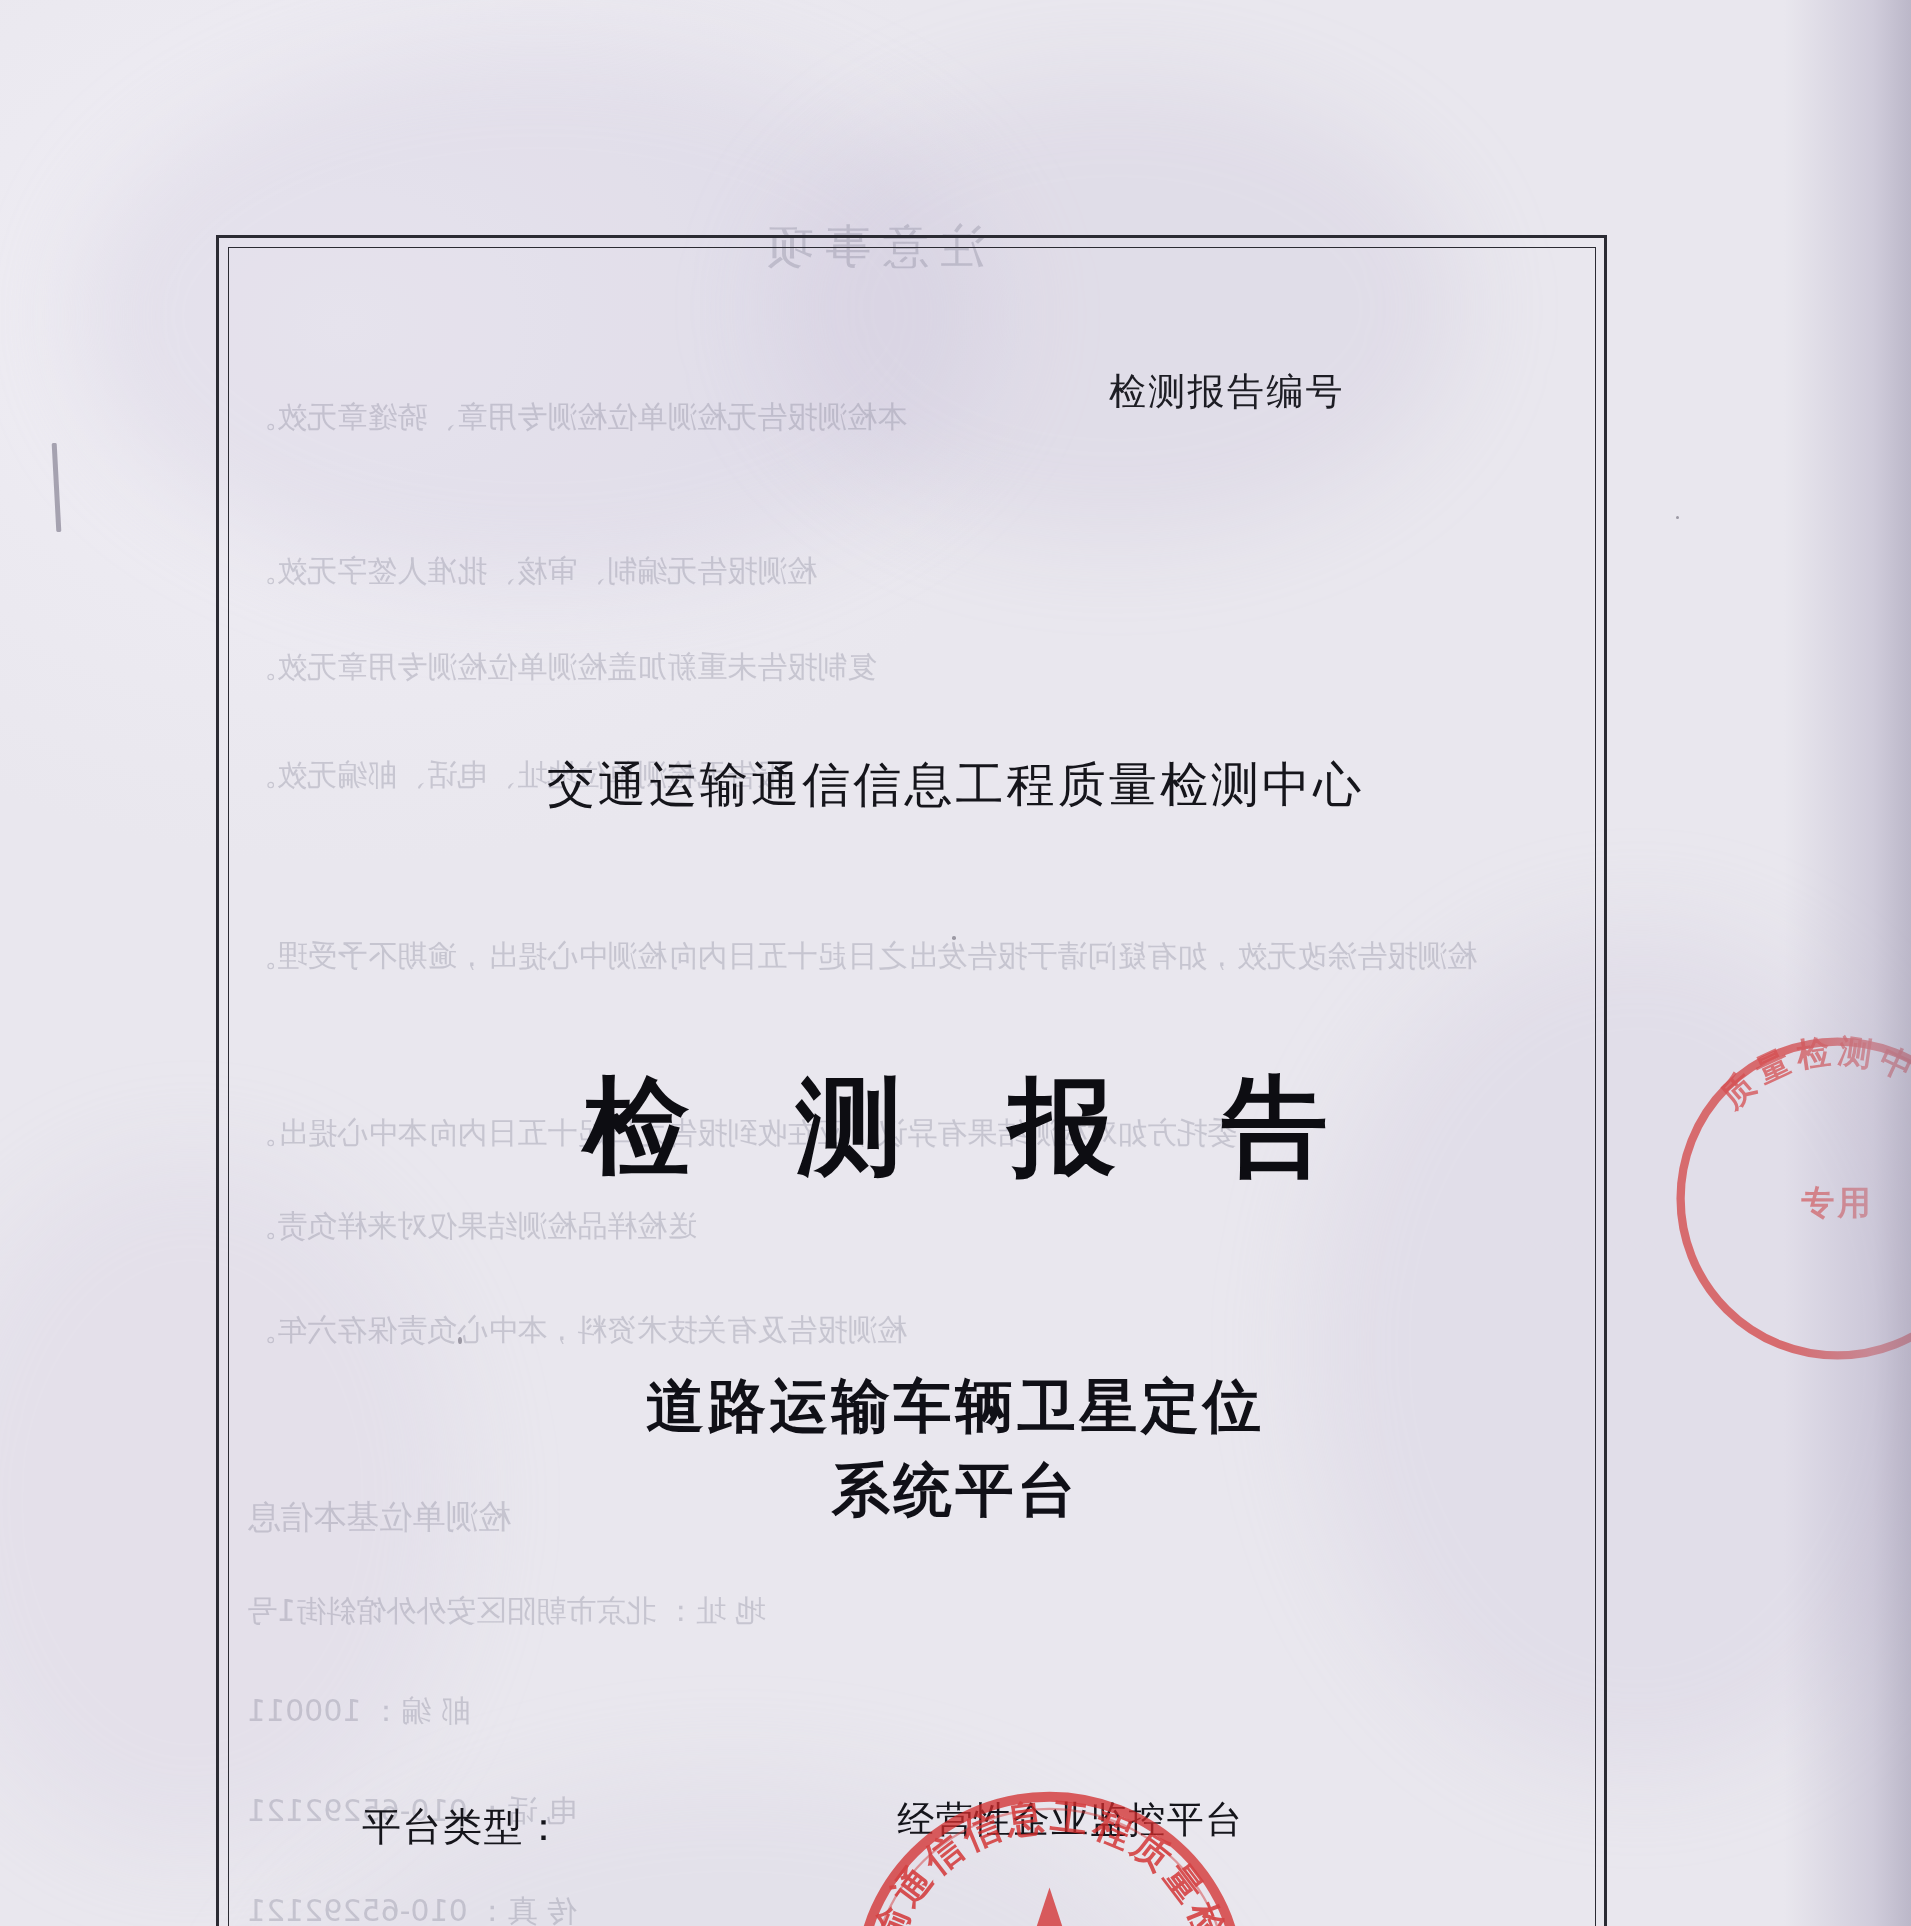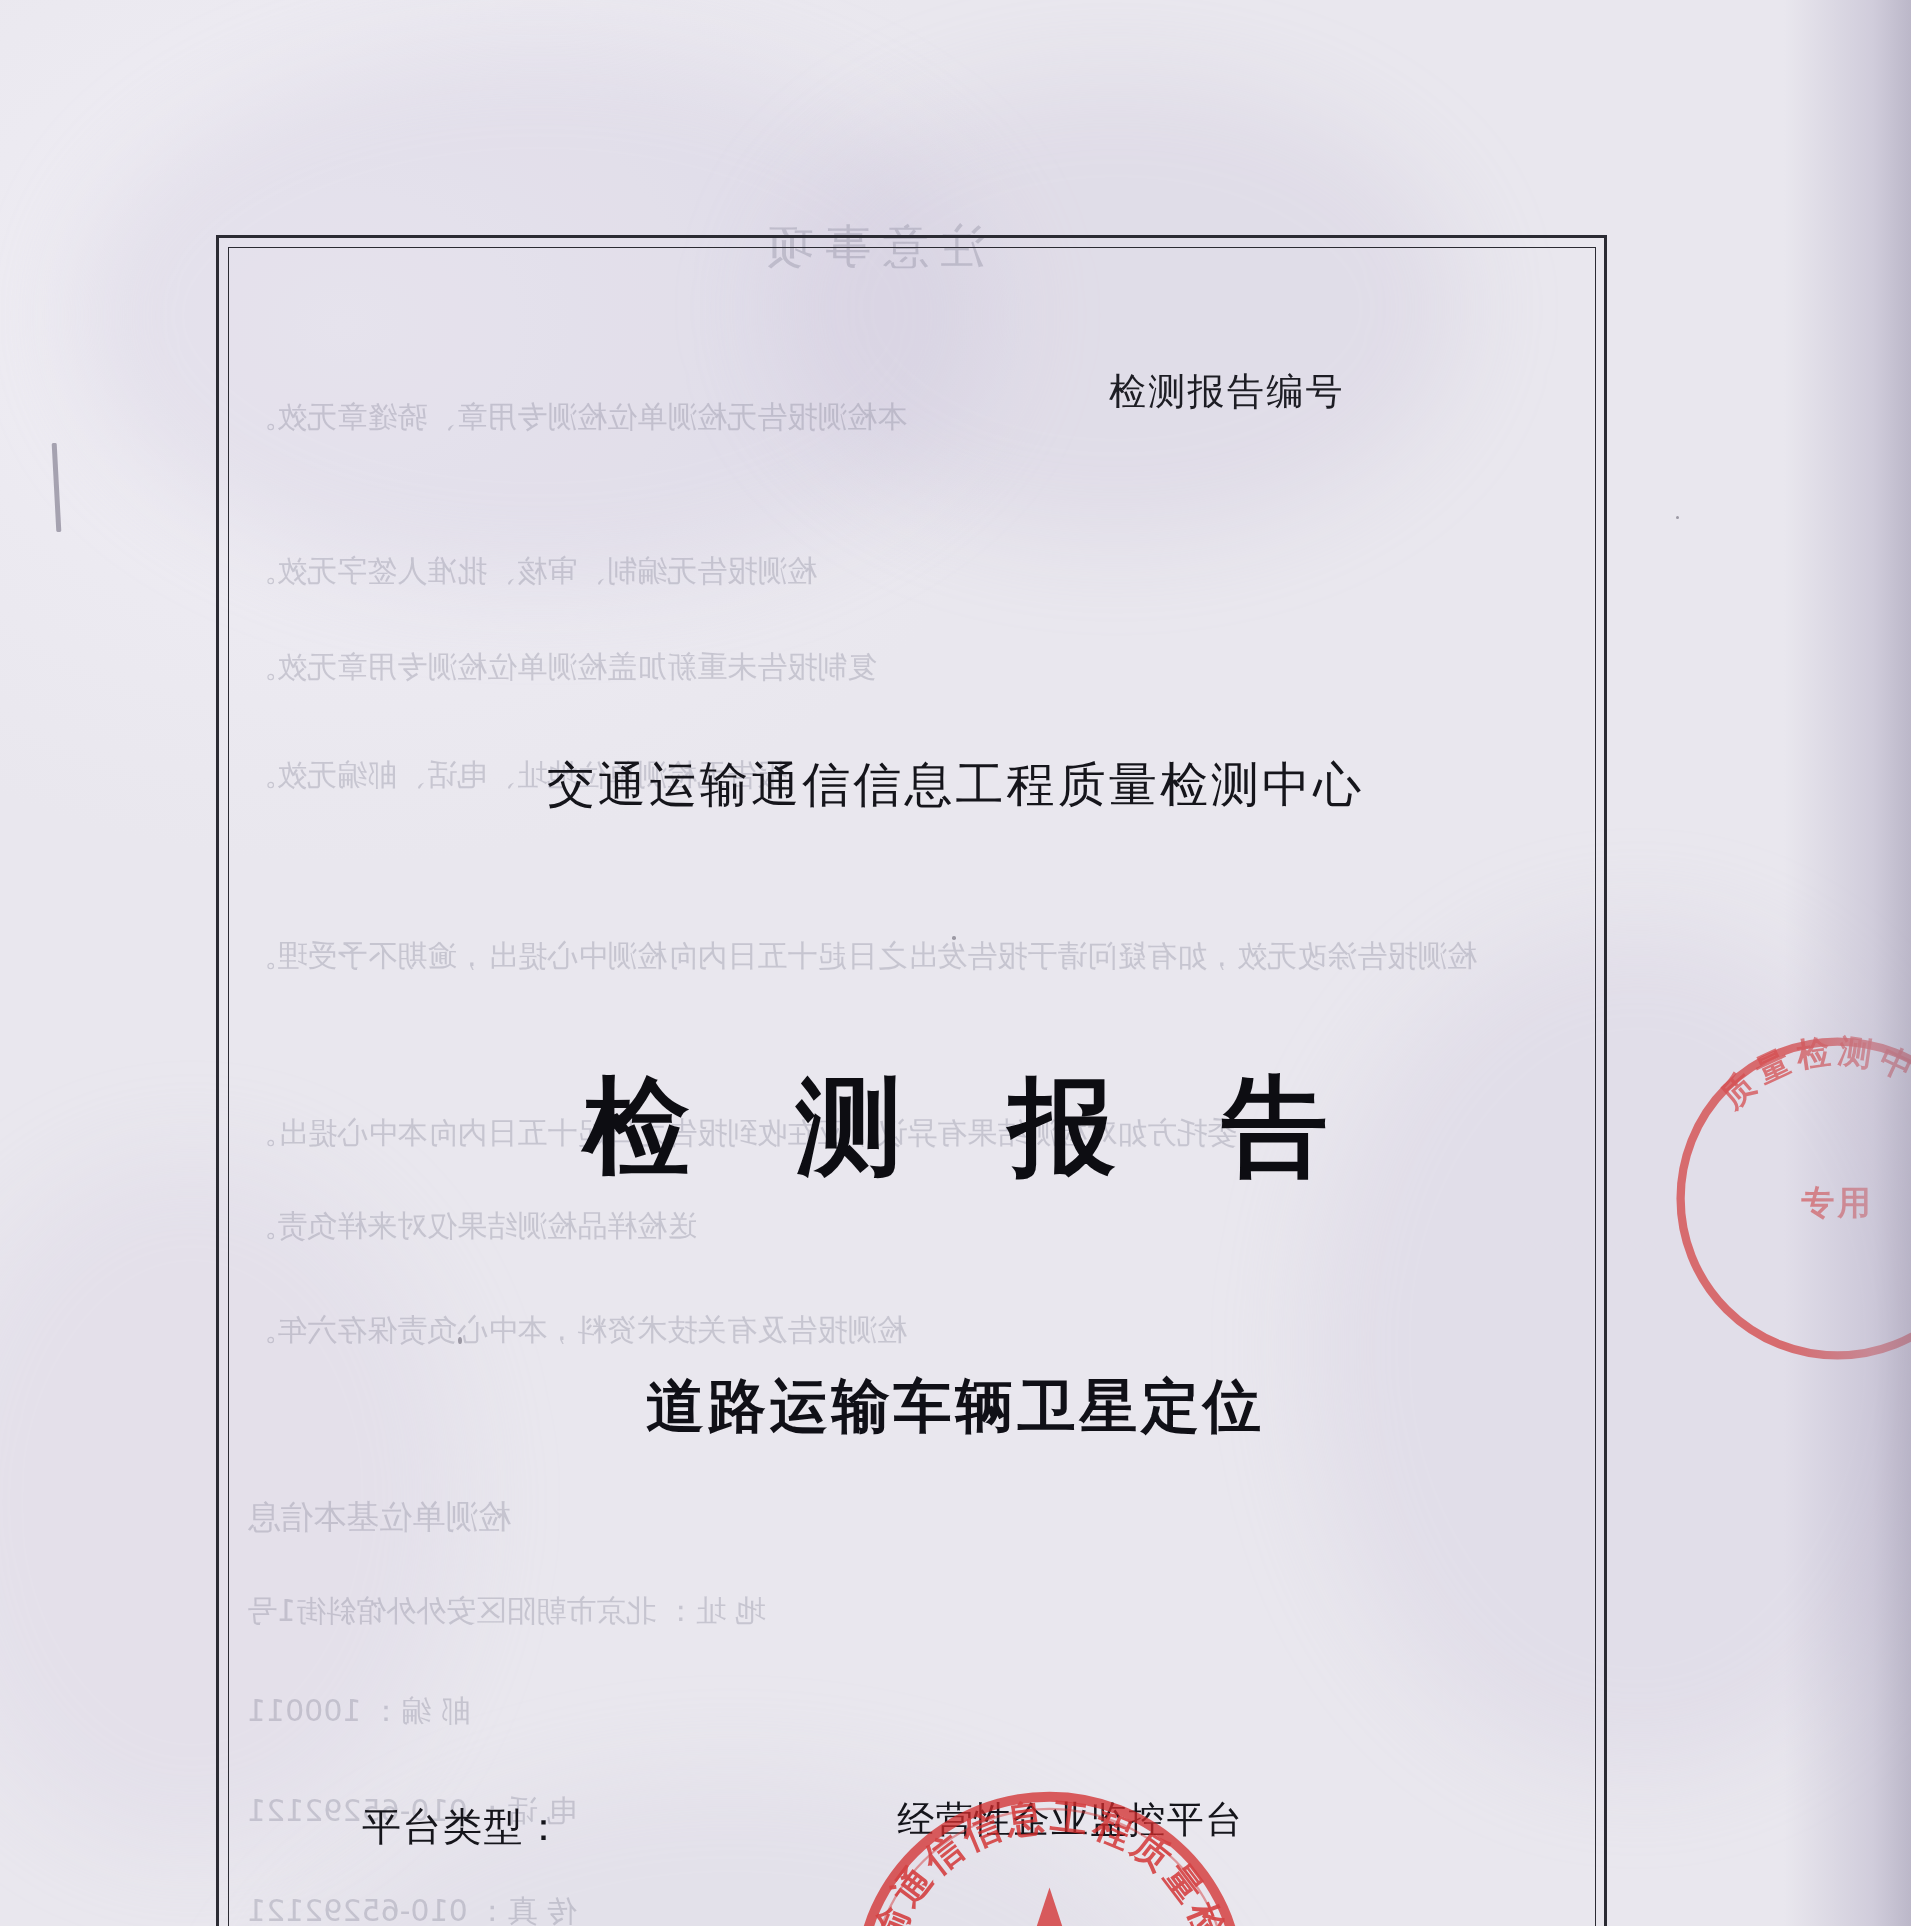--- a/index.html
+++ b/index.html
@@ -267,20 +267,21 @@
 
 
   <div class="report-no-label">检测报告编号</div>
 
   <div class="institute">交通运输通信信息工程质量检测中心</div>
 
   <div class="big-title">检 测 报 告</div>
 
   <div class="subject">
     <div>道路运输车辆卫星定位</div>
+    <div>系统平台</div>
   </div>
 
   <div class="fields">
 
 
     <div class="field-row">
       <div class="field-label">平台类型：</div>
       <div class="field-value">经营性企业监控平台</div>
 
     </div>

